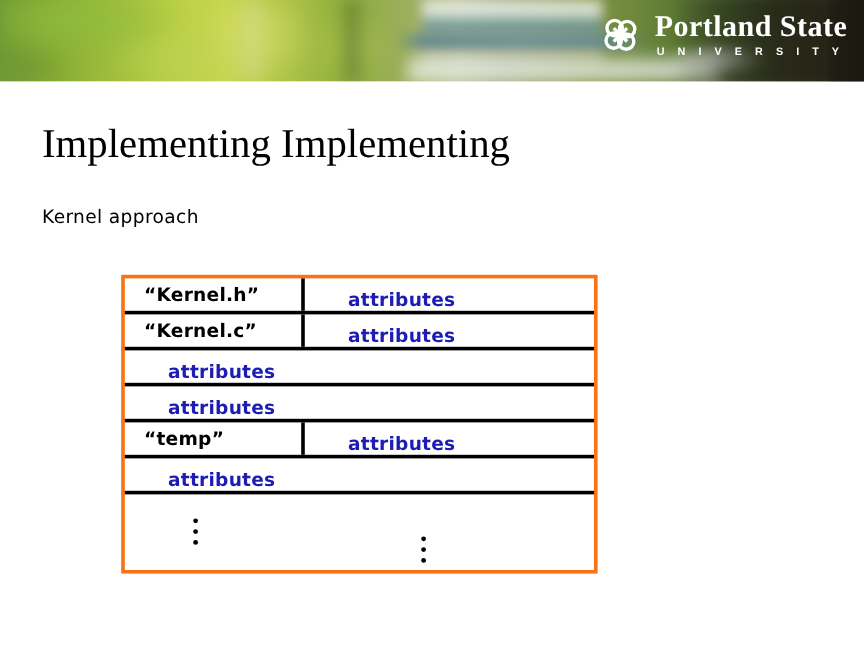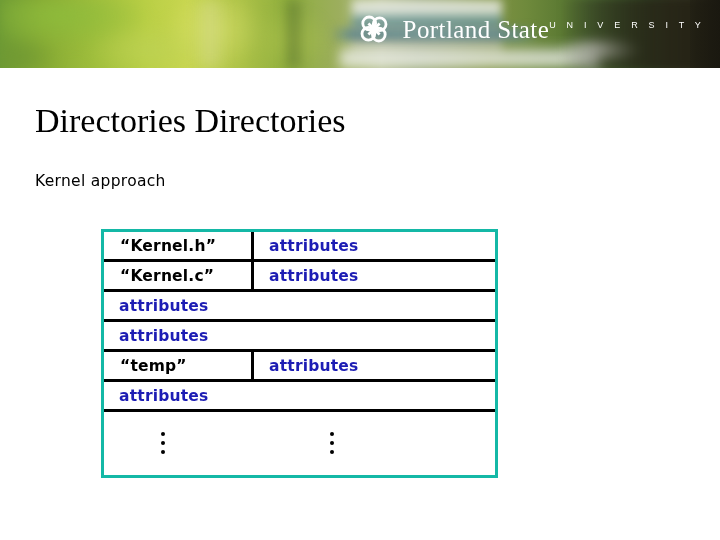--- a/index.html
+++ b/index.html
@@ -163,23 +163,24 @@
     position: absolute;
     right: 14px;
     top: 9px;
     display: flex;
     align-items: center;
     gap: 9px;
   }
   #psu-mark { display: block; }
   #psu-wordmark {
     display: flex;
-    flex-direction: row;
+    flex-direction: column;
     align-items: stretch;
     line-height: 1;
+    font-weight: bold;
   }
   .psu-name {
     font-family: "Liberation Serif", "DejaVu Serif", serif;
     font-size: 25px;
     color: #ffffff;
     letter-spacing: 0.4px;
     line-height: 1;
     white-space: nowrap;
   }
   .psu-sub {
@@ -214,21 +215,21 @@
     white-space: nowrap;
   }
 
   
   #dir-table {
     position: absolute;
     left: 101px;
     top: 229px;
     width: 397px;
     height: 249px;
-    border: 3px solid #14b8a6;
+    border: 3px solid #f97316;
     box-sizing: border-box;
     background: #ffffff;
   }
   .dir-row {
     display: flex;
     height: 30px;
     border-bottom: 3px solid #000000;
     box-sizing: border-box;
   }
   .cell-name {
@@ -236,22 +237,22 @@
     box-sizing: border-box;
     border-right: 3px solid #000000;
     display: flex;
     align-items: center;
     padding-left: 16px;
   }
   .cell-attr {
     flex: 1;
     box-sizing: border-box;
     display: flex;
-    align-items: center;
-    padding-left: 15px;
+    align-items: flex-end;
+    padding-left: 36px;
   }
   .fname {
     font-family: "DejaVu Sans", "Liberation Sans", sans-serif;
     font-size: 15.5px;
     font-weight: bold;
     color: #000000;
     letter-spacing: 0.2px;
     white-space: nowrap;
   }
   .attr {
@@ -315,21 +316,21 @@
         <path d="M64 36 L36 64"></path>
       </g>
     </svg>
     <div id="psu-wordmark">
       <span class="psu-name">Portland State</span>
       <span class="psu-sub">U N I V E R S I T Y</span>
     </div>
   </div>
 </div>
 
-<div id="slide-title">Directories Directories</div>
+<div id="slide-title">Implementing Implementing</div>
 <div id="slide-subtitle">Kernel approach</div>
 
 <div id="dir-table">
   <div id="dir-rows">
       <div class="dir-row">
         <div class="cell-name">
           <span class="fname">“Kernel.h”</span>
         </div>
         <div class="cell-attr">
           <span class="attr">attributes</span>

